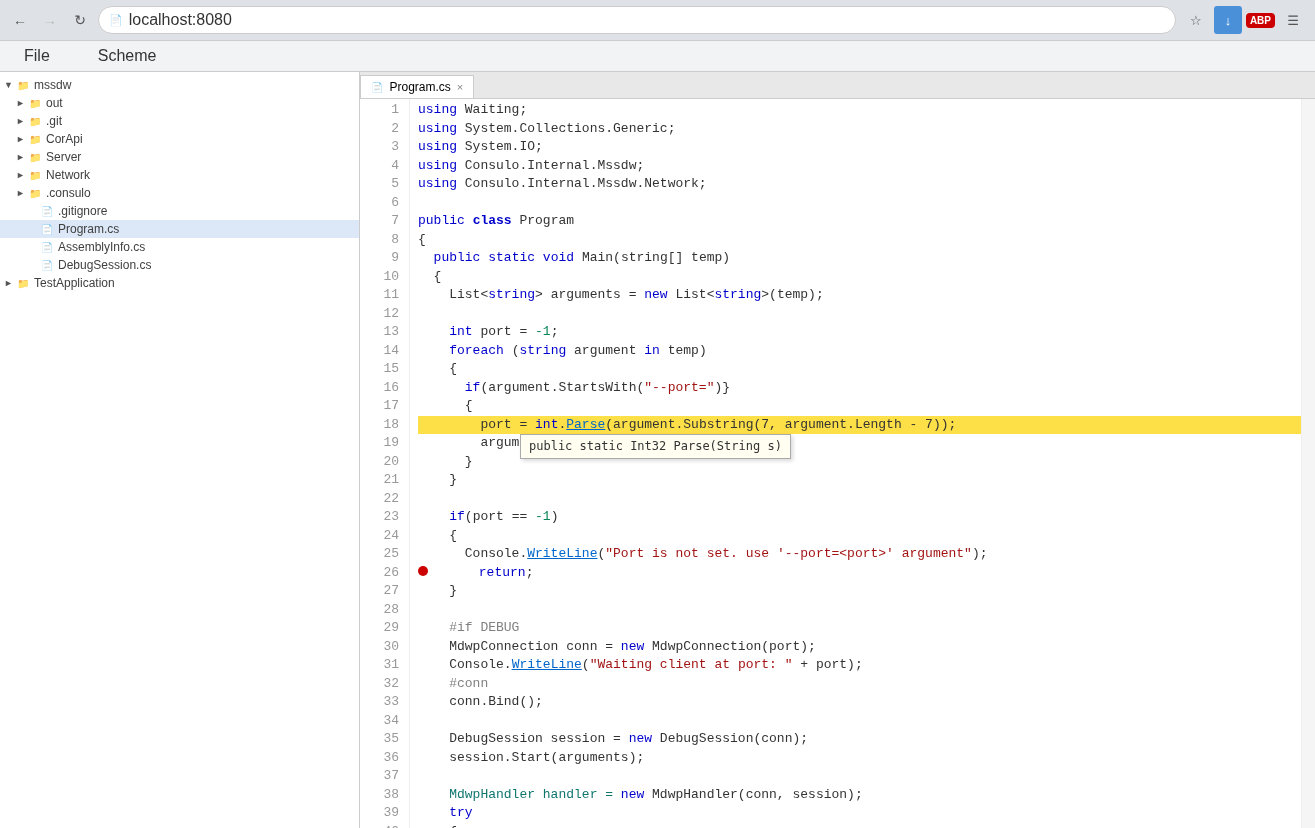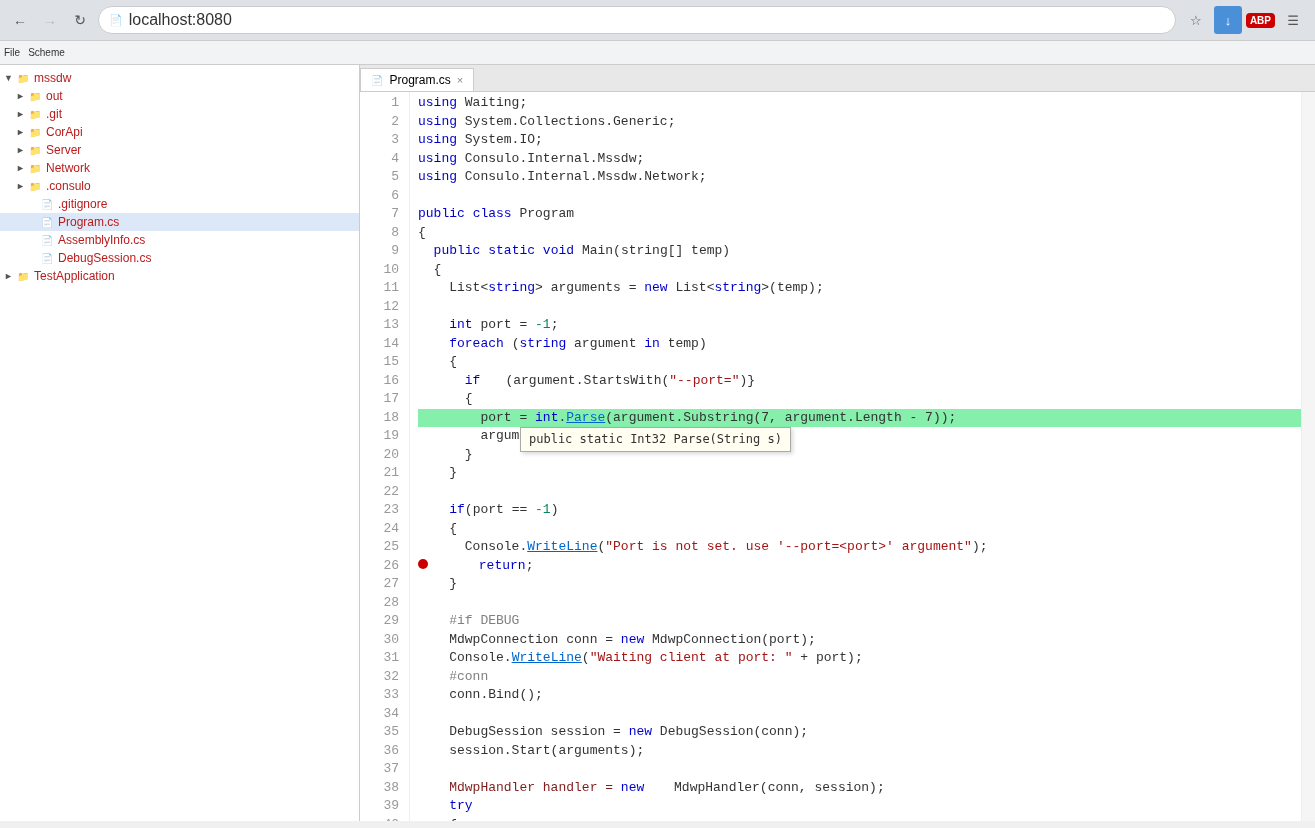--- a/index.html
+++ b/index.html
@@ -12,48 +12,48 @@
     .nav-btn.disabled { color: #bbb; }
     .address-bar { flex: 1; display: flex; align-items: center; background: white; border: 1px solid #ccc; border-radius: 16px; padding: 3px 10px; gap: 6px; height: 28px; }
     .address-bar .lock-icon { color: #555; font-size: 11px; }
     .address-bar input { border: none; outline: none; font-size: 13px; flex: 1; color: #333; }
     .browser-right-icons { display: flex; gap: 4px; align-items: center; }
     .browser-icon-btn { width: 28px; height: 28px; display: flex; align-items: center; justify-content: center; border-radius: 4px; cursor: pointer; font-size: 13px; color: #555; }
     .adblock-btn { background: #cc0000; color: white; border-radius: 4px; font-size: 10px; font-weight: bold; padding: 2px 4px; }
 
     
     .menu-bar { display: flex; gap: 0; background: #f1f3f4; border-bottom: 1px solid #ccc; padding: 2px 0; }
-    .menu-item { padding: 4px 4px; cursor: pointer; font-size: 10px; color: #333; }
+    .menu-item { padding: 4px 24px; cursor: pointer; font-size: 16px; color: #333; }
 
     
     .main-layout { display: flex; height: calc(828px - 72px); }
 
     
     .file-tree { width: 360px; background: white; border-right: 1px solid #ccc; overflow-y: auto; padding: 4px 0; font-size: 12px; }
     .tree-item { display: flex; align-items: center; padding: 1px 0; cursor: pointer; white-space: nowrap; }
     .tree-item .indent { display: inline-block; }
     .tree-icon { width: 16px; height: 16px; display: inline-flex; align-items: center; justify-content: center; font-size: 10px; margin-right: 2px; }
     .folder-icon { color: #dcb86c; }
     .file-icon { color: #666; }
     .expand-arrow { display: inline-block; width: 12px; font-size: 9px; color: #555; }
-    .tree-label { color: #b91c1c; }
+    .tree-label { color: #404040; }
 
     
     .editor-area { flex: 1; display: flex; flex-direction: column; background: white; }
     .editor-tabs { display: flex; background: #e8e8e8; border-bottom: 1px solid #ccc; align-items: flex-end; }
     .editor-tab { display: flex; align-items: center; padding: 4px 10px; background: white; border: 1px solid #ccc; border-bottom: none; font-size: 12px; cursor: pointer; gap: 6px; margin-top: 3px; }
     .tab-icon { font-size: 10px; color: #0066cc; }
     .tab-close { font-size: 11px; color: #888; cursor: pointer; }
 
     
     .code-editor { flex: 1; overflow-y: auto; overflow-x: hidden; display: flex; position: relative; }
     .line-numbers { width: 50px; background: white; color: #999; text-align: right; padding-right: 10px; padding-top: 2px; font-family: 'Consolas', 'Courier New', monospace; font-size: 13px; line-height: 18.5px; user-select: none; flex-shrink: 0; border-right: 1px solid #eee; }
     .code-content { flex: 1; padding-left: 8px; padding-top: 2px; font-family: 'Consolas', 'Courier New', monospace; font-size: 13px; line-height: 18.5px; overflow-x: auto; position: relative; }
     .code-line { white-space: pre; min-height: 18.5px; position: relative; }
-    .code-line.highlighted { background: #86efac; }
+    .code-line.highlighted { background: #fde047; }
 
     
     .tooltip { position: absolute; background: #fffef0; border: 1px solid #aaa; padding: 2px 8px; font-family: 'Consolas', 'Courier New', monospace; font-size: 12px; color: #333; z-index: 100; box-shadow: 2px 2px 4px rgba(0,0,0,0.15); white-space: nowrap; }
 
     
     .code-editor::-webkit-scrollbar { width: 10px; }
     .code-editor::-webkit-scrollbar-track { background: #f5f5f5; }
     .code-editor::-webkit-scrollbar-thumb { background: #ccc; }
     .file-tree::-webkit-scrollbar { width: 6px; }
     .file-tree::-webkit-scrollbar-thumb { background: #ccc; }
@@ -229,30 +229,30 @@
           <div>39</div>
           <div>40</div>
         </div>
       <div class="code-content" id="code-content" style="position:relative;">
           <div class="code-line"><span style="color: rgb(0, 0, 204);">using</span><span style="color: rgb(51, 51, 51);"> Waiting;</span></div>
           <div class="code-line"><span style="color: rgb(0, 0, 204);">using</span><span style="color: rgb(51, 51, 51);"> System.Collections.Generic;</span></div>
           <div class="code-line"><span style="color: rgb(0, 0, 204);">using</span><span style="color: rgb(51, 51, 51);"> System.IO;</span></div>
           <div class="code-line"><span style="color: rgb(0, 0, 204);">using</span><span style="color: rgb(51, 51, 51);"> Consulo.Internal.Mssdw;</span></div>
           <div class="code-line"><span style="color: rgb(0, 0, 204);">using</span><span style="color: rgb(51, 51, 51);"> Consulo.Internal.Mssdw.Network;</span></div>
           <div class="code-line"></div>
-          <div class="code-line"><span style="color: rgb(0, 0, 204);">public</span><span style="color: rgb(51, 51, 51);"> </span><span style="color: rgb(0, 0, 204);">class</span><span style="color: rgb(51, 51, 51);"> Program</span></div>
+          <div class="code-line"><span style="color: rgb(0, 0, 204);">public</span><span style="color: rgb(51, 51, 51);"> </span><span style="color: rgb(0, 0, 204); font-weight: bold;">class</span><span style="color: rgb(51, 51, 51);"> Program</span></div>
           <div class="code-line"><span style="color: rgb(51, 51, 51);">{</span></div>
           <div class="code-line"><span style="color: rgb(51, 51, 51);">  </span><span style="color: rgb(0, 0, 204);">public</span><span style="color: rgb(51, 51, 51);"> </span><span style="color: rgb(0, 0, 204);">static</span><span style="color: rgb(51, 51, 51);"> </span><span style="color: rgb(0, 0, 204);">void</span><span style="color: rgb(51, 51, 51);"> Main(string[] temp)</span></div>
           <div class="code-line"><span style="color: rgb(51, 51, 51);">  {</span></div>
           <div class="code-line"><span style="color: rgb(51, 51, 51);">    List&lt;</span><span style="color: rgb(0, 0, 204);">string</span><span style="color: rgb(51, 51, 51);">&gt; arguments = </span><span style="color: rgb(0, 0, 204);">new</span><span style="color: rgb(51, 51, 51);"> List&lt;</span><span style="color: rgb(0, 0, 204);">string</span><span style="color: rgb(51, 51, 51);">&gt;(temp);</span></div>
           <div class="code-line"></div>
           <div class="code-line"><span style="color: rgb(51, 51, 51);">    </span><span style="color: rgb(0, 0, 204);">int</span><span style="color: rgb(51, 51, 51);"> port = </span><span style="color: rgb(9, 134, 88);">-1</span><span style="color: rgb(51, 51, 51);">;</span></div>
           <div class="code-line"><span style="color: rgb(51, 51, 51);">    </span><span style="color: rgb(0, 0, 204);">foreach</span><span style="color: rgb(51, 51, 51);"> (</span><span style="color: rgb(0, 0, 204);">string</span><span style="color: rgb(51, 51, 51);"> argument </span><span style="color: rgb(0, 0, 204);">in</span><span style="color: rgb(51, 51, 51);"> temp)</span></div>
           <div class="code-line"><span style="color: rgb(51, 51, 51);">    {</span></div>
-          <div class="code-line"><span style="color: rgb(51, 51, 51);">      </span><span style="color: rgb(0, 0, 204);">if</span><span style="color: rgb(51, 51, 51); margin-left: 25px;">(argument.StartsWith(</span><span style="color: rgb(163, 21, 21);">"--port="</span><span style="color: rgb(51, 51, 51);">)}</span></div>
+          <div class="code-line"><span style="color: rgb(51, 51, 51);">      </span><span style="color: rgb(0, 0, 204);">if</span><span style="color: rgb(51, 51, 51);">(argument.StartsWith(</span><span style="color: rgb(163, 21, 21);">"--port="</span><span style="color: rgb(51, 51, 51);">)}</span></div>
           <div class="code-line"><span style="color: rgb(51, 51, 51);">      {</span></div>
           <div class="code-line highlighted"><span style="color: rgb(51, 51, 51);">        port = </span><span style="color: rgb(0, 0, 204);">int</span><span style="color: rgb(51, 51, 51);">.</span><span style="color: rgb(0, 102, 204); text-decoration: underline;">Parse</span><span style="color: rgb(51, 51, 51);">(argument.Substring(7, argument.Length - 7));</span></div>
           <div class="code-line"><span style="color: rgb(51, 51, 51);">        arguments.Remove(argument);</span></div>
           <div class="code-line"><span style="color: rgb(51, 51, 51);">      }</span></div>
           <div class="code-line"><span style="color: rgb(51, 51, 51);">    }</span></div>
           <div class="code-line"></div>
           <div class="code-line"><span style="color: rgb(51, 51, 51);">    </span><span style="color: rgb(0, 0, 204);">if</span><span style="color: rgb(51, 51, 51);">(port == </span><span style="color: rgb(9, 134, 88);">-1</span><span style="color: rgb(51, 51, 51);">)</span></div>
           <div class="code-line"><span style="color: rgb(51, 51, 51);">    {</span></div>
           <div class="code-line"><span style="color: rgb(51, 51, 51);">      Console.</span><span style="color: rgb(0, 102, 204); text-decoration: underline;">WriteLine</span><span style="color: rgb(51, 51, 51);">(</span><span style="color: rgb(163, 21, 21);">"Port is not set. use '--port=&lt;port&gt;' argument"</span><span style="color: rgb(51, 51, 51);">);</span></div>
           <div class="code-line"><span style="display: inline-block; width: 10px; height: 10px; background: rgb(204, 0, 0); border-radius: 50%; margin-right: 4px; vertical-align: middle; position: relative; top: -1px;"></span><span style="color: rgb(51, 51, 51);">      </span><span style="color: rgb(0, 0, 204);">return</span><span style="color: rgb(51, 51, 51);">;</span></div>
@@ -260,21 +260,21 @@
           <div class="code-line"></div>
           <div class="code-line"><span style="color: rgb(128, 128, 128);">    #if DEBUG</span></div>
           <div class="code-line"><span style="color: rgb(51, 51, 51);">    MdwpConnection conn = </span><span style="color: rgb(0, 0, 204);">new</span><span style="color: rgb(51, 51, 51);"> MdwpConnection(port);</span></div>
           <div class="code-line"><span style="color: rgb(51, 51, 51);">    Console.</span><span style="color: rgb(0, 102, 204); text-decoration: underline;">WriteLine</span><span style="color: rgb(51, 51, 51);">(</span><span style="color: rgb(163, 21, 21);">"Waiting client at port: "</span><span style="color: rgb(51, 51, 51);"> + port);</span></div>
           <div class="code-line"><span style="color: rgb(128, 128, 128);">    #conn</span></div>
           <div class="code-line"><span style="color: rgb(51, 51, 51);">    conn.Bind();</span></div>
           <div class="code-line"></div>
           <div class="code-line"><span style="color: rgb(51, 51, 51);">    DebugSession session = </span><span style="color: rgb(0, 0, 204);">new</span><span style="color: rgb(51, 51, 51);"> DebugSession(conn);</span></div>
           <div class="code-line"><span style="color: rgb(51, 51, 51);">    session.Start(arguments);</span></div>
           <div class="code-line"></div>
-          <div class="code-line"><span style="color: #7f1d1d; text-align: center;">    MdwpHandler handler = </span><span style="color: rgb(0, 0, 204);">new</span><span style="color: rgb(51, 51, 51); margin-left: 22px;"> MdwpHandler(conn, session);</span></div>
+          <div class="code-line"><span style="color: #0f766e; text-align: center;">    MdwpHandler handler = </span><span style="color: rgb(0, 0, 204);">new</span><span style="color: rgb(51, 51, 51);"> MdwpHandler(conn, session);</span></div>
           <div class="code-line"><span style="color: rgb(51, 51, 51);">    </span><span style="color: rgb(0, 0, 204);">try</span></div>
           <div class="code-line"><span style="color: rgb(51, 51, 51);">    {</span></div>
           <div class="tooltip" style="position: absolute; background: rgb(255, 254, 240); border: 1px solid rgb(170, 170, 170); padding: 2px 8px; font-family: Consolas, monospace; font-size: 12px; color: rgb(51, 51, 51); z-index: 100; box-shadow: rgba(0, 0, 0, 0.15) 2px 2px 4px; white-space: nowrap; top: 335px; left: 110px;">public static Int32 Parse(String s)</div>
         </div>
       <div class="editor-right"></div>
     </div>
   </div>
 </div>
 
 </body></html>

